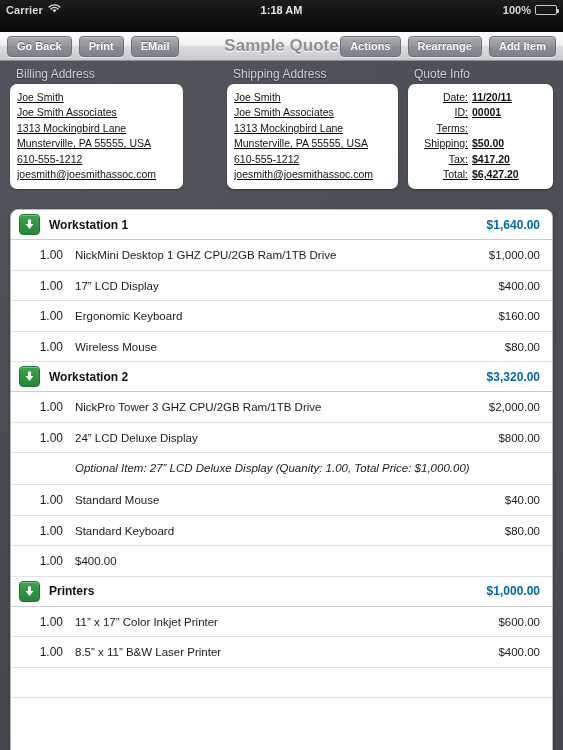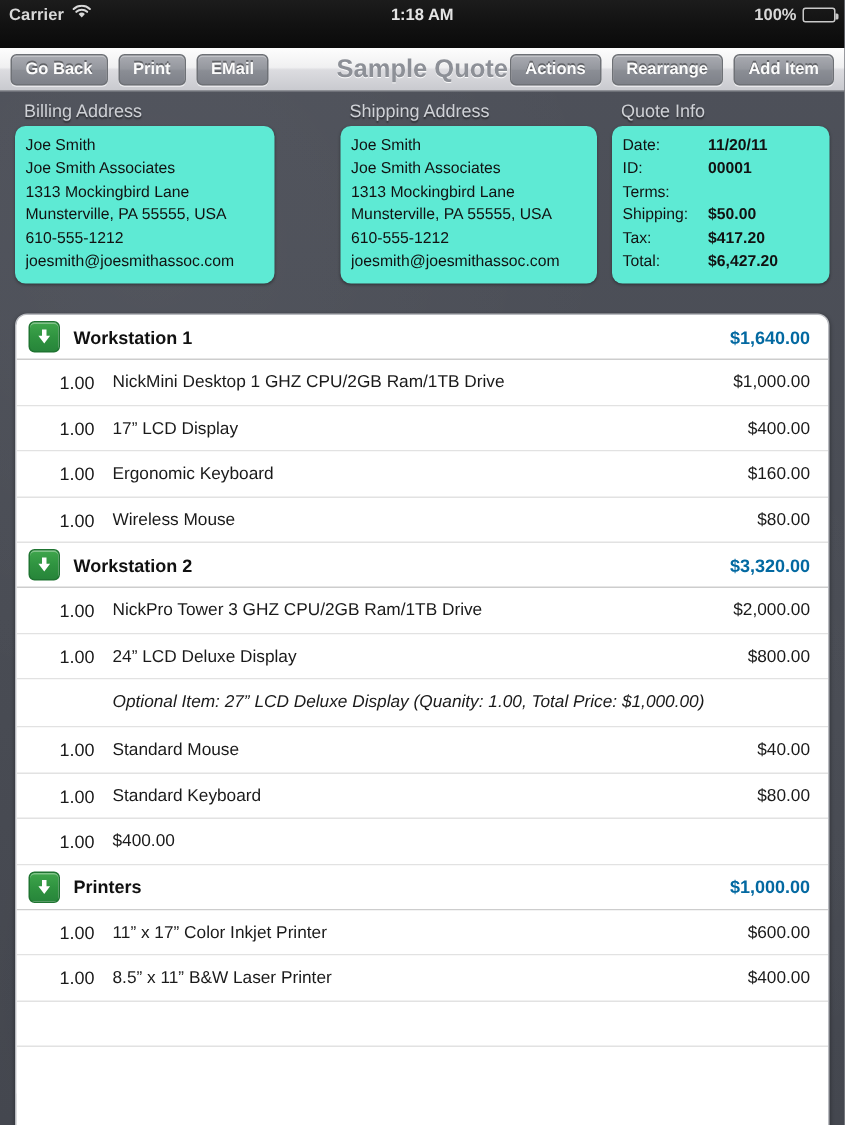--- a/index.html
+++ b/index.html
@@ -129,36 +129,37 @@
   .panel.shipping { width: 171px; margin-left: 34px; }
   .panel.quote    { flex: 1; }
 
   .panel-label {
     font-size: 12px;
     color: #cfd1d6;
     padding: 0 0 3px 6px;
     text-shadow: 0 1px 1px rgba(0,0,0,0.45);
   }
   .panel-card {
-    background: #5eead4;
+    background: #ffffff;
     border-radius: 7px;
     padding: 6px 7px 7px 7px;
     box-shadow: 0 1px 2px rgba(0,0,0,0.35);
     min-height: 95px;
+    text-decoration: underline;
   }
   .addr-line {
     font-size: 10.5px;
     color: #111;
     line-height: 15.4px;
     white-space: nowrap;
     overflow: hidden;
   }
 
   .qi-row { display: flex; font-size: 10.5px; line-height: 15.4px; color: #111; }
-  .qi-label { width: 57px; padding-right: 4px; flex: none; }
+  .qi-label { width: 57px; text-align: right; padding-right: 4px; flex: none; }
   .qi-value { font-weight: bold; }
 
   
   .list-wrap {
     margin: 20px 10px 0 10px;
     background: #fff;
     border-radius: 8px;
     border: 1px solid #b9bbc0;
     box-shadow: 0 1px 3px rgba(0,0,0,0.4);
     overflow: hidden;

